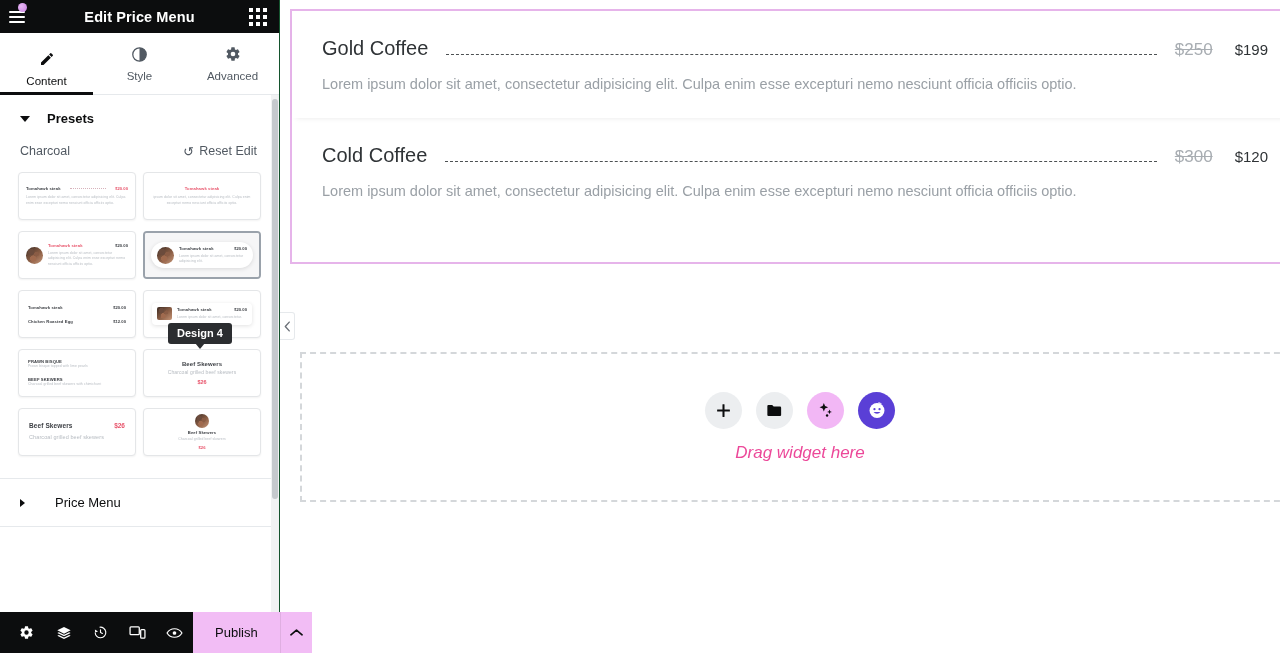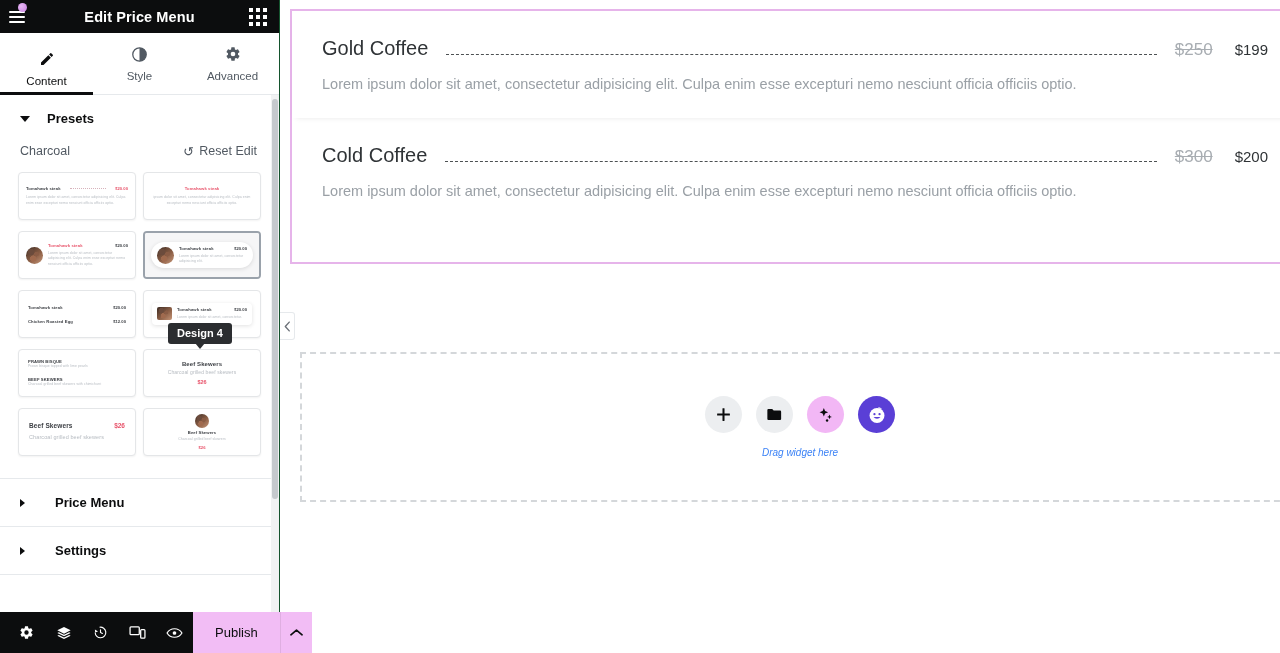--- a/index.html
+++ b/index.html
@@ -187,21 +187,21 @@
     border-left: 5px solid transparent; border-right: 5px solid transparent;
     border-top: 6px solid #2b2d30;
   }
 
   .acc-item {
     border-bottom: 1px solid #e6e9ec;
     padding: 16px 20px;
     display: flex; align-items: center; gap: 10px;
     cursor: pointer;
   }
-  .acc-item .t { font-size: 13px; font-weight: bold; color: #0c0d0e; padding-left: 20px; }
+  .acc-item .t { font-size: 13px; font-weight: normal; color: #0c0d0e; padding-left: 20px; }
 
   
   .panel-footer {
     height: 41px; flex: 0 0 41px;
     background: #0c0d0e;
     display: flex; align-items: stretch;
   }
   .foot-icons { display: flex; align-items: center; gap: 0; flex: 1; padding-left: 8px; }
   .foot-btn {
     width: 37px; height: 41px;
@@ -285,21 +285,21 @@
   }
   .dz-buttons { display: flex; align-items: center; gap: 14px; }
   .dz-btn {
     width: 37px; height: 37px; border-radius: 50%;
     display: flex; align-items: center; justify-content: center;
     cursor: pointer; background: #eceef0; color: #0c0d0e;
   }
   .dz-btn.add { font-size: 20px; line-height: 1; }
   .dz-btn.ai { background: #f2b7f5; }
   .dz-btn.assist { background: #5a3fd6; color: #ffffff; }
-  .dz-label { font-size: 10px; color: #3b82f6; font-style: italic; }
+  .dz-label { font-size: 17px; color: #ec4899; font-style: italic; }
 
   svg { display: block; }
 </style>
 </head>
 <body>
 
 <div id="app">
 
   <div id="sidebar">
 
@@ -484,24 +484,20 @@
             </div>
           </div>
 
         </div>
       </div>
 
       <div class="acc-item">
         <span class="caret"></span>
         <span class="t">Price Menu</span>
       </div>
-      <div class="acc-item">
-        <span class="caret"></span>
-        <span class="t">Settings</span>
-      </div>
 
       <div class="tooltip">Design 4</div>
 
       <div class="scroll-track">
         <div class="scroll-thumb"></div>
       </div>
     </div>
 
     <div class="panel-footer">
       <div class="foot-icons">
@@ -570,21 +566,21 @@
         </div>
         <div class="mi-desc">Lorem ipsum dolor sit amet, consectetur adipisicing elit. Culpa enim esse excepturi nemo nesciunt officia officiis optio.</div>
       </div>
 
       <div class="menu-item">
         <div class="mi-top">
           <span class="mi-name">Cold Coffee</span>
           <span class="mi-sep"></span>
           <span class="mi-prices">
             <span class="mi-old">$300</span>
-            <span class="mi-new">$200</span>
+            <span class="mi-new">$120</span>
           </span>
         </div>
         <div class="mi-desc">Lorem ipsum dolor sit amet, consectetur adipisicing elit. Culpa enim esse excepturi nemo nesciunt officia officiis optio.</div>
       </div>
 
     </div>
 
     <div class="dropzone">
       <div class="dz-buttons">
         <div class="dz-btn add">

